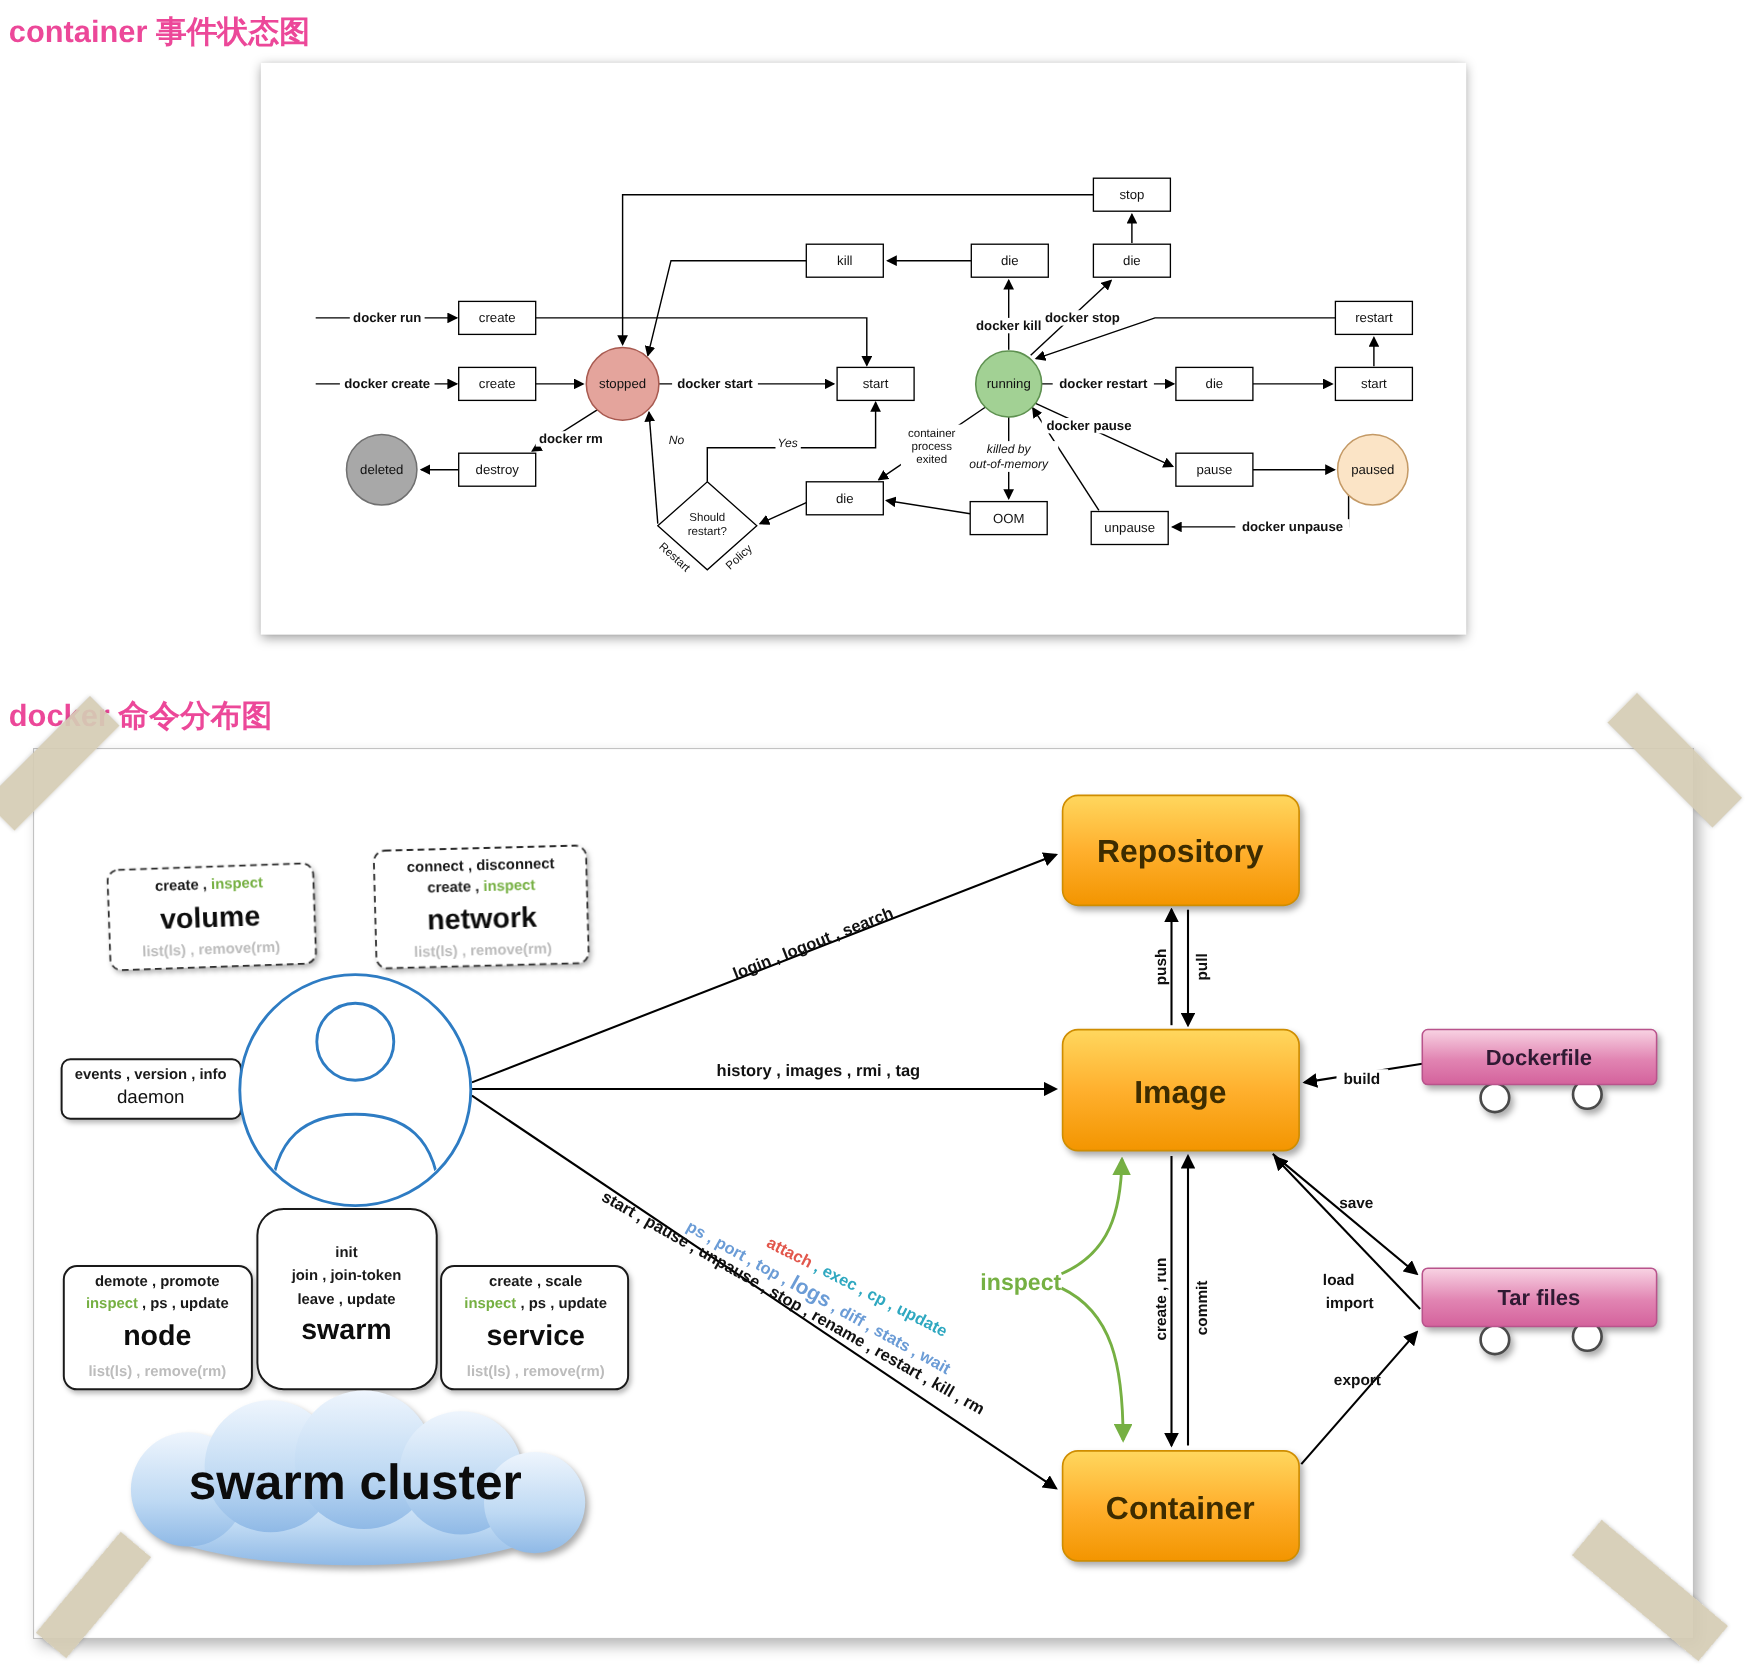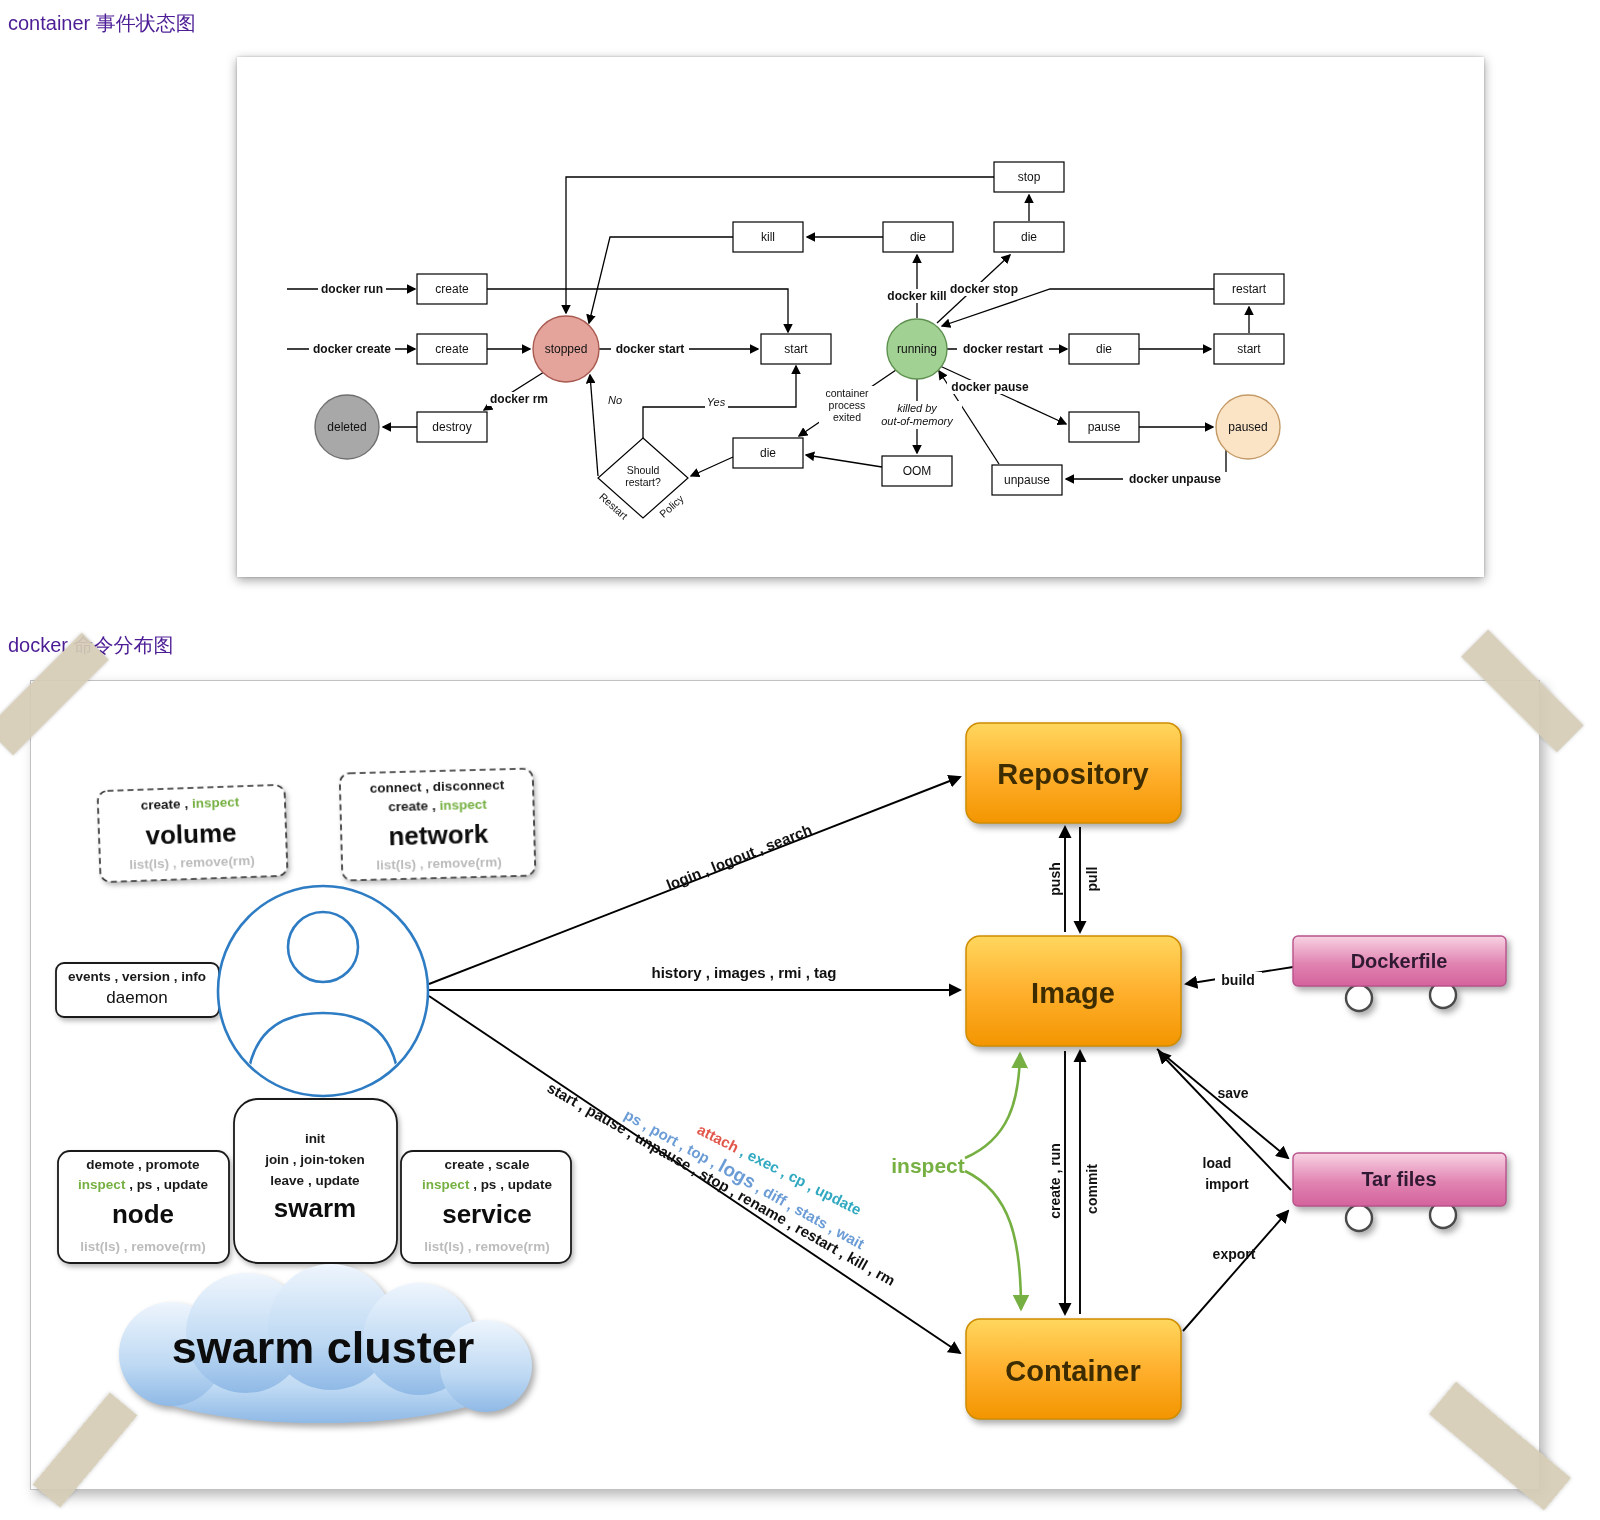--- a/index.html
+++ b/index.html
@@ -1,22 +1,22 @@
 <!DOCTYPE html>
 <html><head>
 <meta charset="utf-8">
 <style>
 *{box-sizing:border-box}
 body{margin:0;background:#fff;font-family:"Liberation Sans","DejaVu Sans",sans-serif}
 .page{position:relative;width:1600px;height:1520px;background:#fff;overflow:hidden}
-.dtitle{position:absolute;left:8px;font-size:20px;font-weight:400;color:#4c1d95}
+.dtitle{position:absolute;left:8px;font-size:28px;font-weight:700;color:#ec4899}
 #title1{top:10px}
 #title2{top:632px}
 .card{position:absolute;background:#fff}
-#card1{left:237px;top:57px;width:1247px;height:520px;box-shadow:0 3px 10px rgba(0,0,0,.38),0 0 2px rgba(0,0,0,.22)}
+#card1{left:237px;top:57px;width:1096px;height:520px;box-shadow:0 3px 10px rgba(0,0,0,.38),0 0 2px rgba(0,0,0,.22)}
 #card2{left:30px;top:680px;width:1510px;height:810px;border:1px solid #c2c2c2;box-shadow:5px 6px 12px rgba(0,0,0,.28)}
 .tape{position:absolute;background:rgba(213,204,180,.92);box-shadow:0 0 4px rgba(0,0,0,.2);z-index:5}
 #tape-tl{left:-20px;top:675px;width:135px;height:38px;transform:rotate(-45deg)}
 #tape-tr{left:1455px;top:672px;width:135px;height:38px;transform:rotate(45deg)}
 #tape-bl{left:25px;top:1432px;width:120px;height:36px;transform:rotate(-50deg)}
 #tape-br{left:1425px;top:1425px;width:150px;height:42px;transform:rotate(40deg)}
 text{font-family:"Liberation Sans","DejaVu Sans",sans-serif;fill:#111}
 .sbox{fill:#fff;stroke:#000;stroke-width:1.2}
 .edge{fill:none;stroke:#000;stroke-width:1.3}
 .edge2{fill:none;stroke:#000;stroke-width:1.9}

